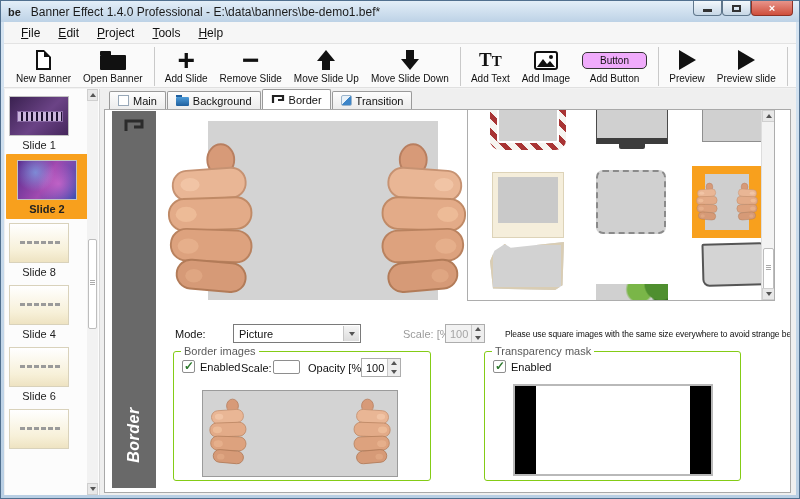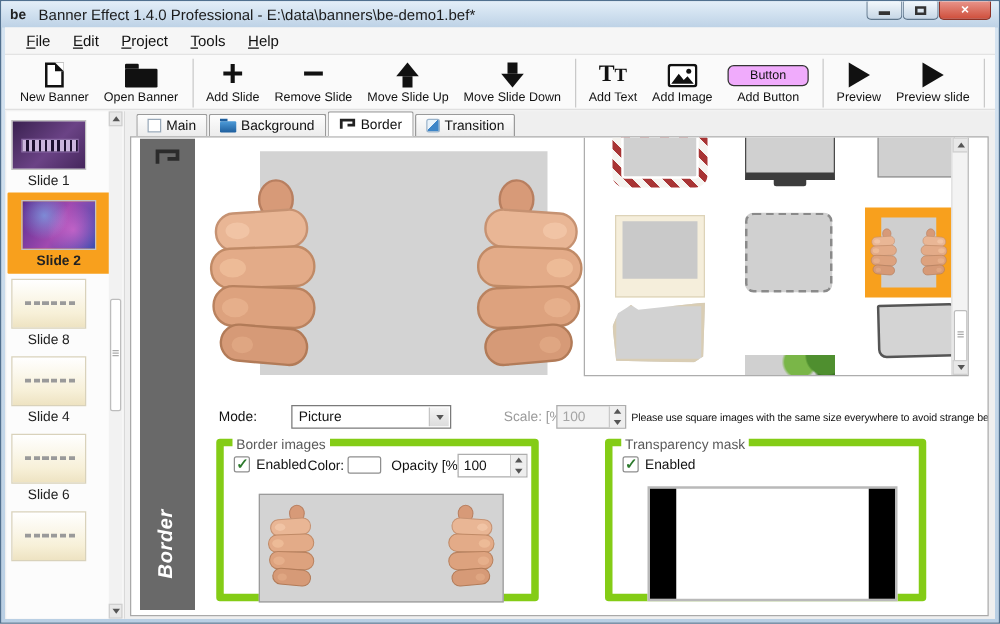--- a/index.html
+++ b/index.html
@@ -147,30 +147,30 @@
   .grid-scroll { position:absolute; right:0; top:0; width:13px; height:100%; background:#f3f3f3; border-left:1px solid #ddd; }
 
   
   .label { position:absolute; font-size:11px; color:#111;text-align:center; }
   .label.gray { color:#9b9b9b; }
   .combo { position:absolute; height:19px; background:#fff; border:1px solid #7a7a7a;
            font-size:11px; color:#111; display:flex; align-items:center; padding-left:5px; }
   .combo .arrowbox { position:absolute; right:1px; top:1px; bottom:1px; width:16px;
            background:linear-gradient(#f5f5f5,#dcdcdc); border-left:1px solid #c5c5c5;
            display:flex; align-items:center; justify-content:center; }
-  .spinner { position:absolute; height:19px; width:56px; border:1px solid #adadad; background:#fff;
+  .spinner { position:absolute; height:19px; width:40px; border:1px solid #adadad; background:#fff;
              font-size:11px; display:flex; align-items:center; padding-left:4px; color:#111; }
   .spinner.disabled { background:#f2f2f2; color:#a5a5a5; }
   .spin-arrows { position:absolute; right:0; top:0; bottom:0; width:13px; border-left:1px solid #c9c9c9;
                  display:flex; flex-direction:column; }
   .spin-arrows div { flex:1; display:flex; align-items:center; justify-content:center; background:#eee; }
   .note { position:absolute; font-size:8.5px; color:#111; white-space:nowrap; letter-spacing:-0.1px; }
 
   
-  .groupbox { position:absolute; border:6px solid #84cc16; border-radius:3px; }
+  .groupbox { position:absolute; border:1px solid #84cc16; border-radius:3px; }
   .gb-title { position:absolute; top:-7px; left:7px; background:#fff; padding:0 3px; font-size:11px; color:#5a5a5a; }
   .checkrow { position:absolute; display:flex; align-items:center; gap:5px; font-size:11px; color:#111; }
   .checkbox { width:13px; height:13px; background:#fff; border:1px solid #8e8e8e; border-radius:2px;
               position:relative; }
   .checkbox::after { content:"\2713"; position:absolute; left:1px; top:-2px; font-size:12px; font-weight:bold; color:#2d7a2d; }
   .colorswatch { position:absolute; width:27px; height:14px; background:#fff; border:1px solid #8e8e8e; border-radius:2px; }
   .bi-thumb { position:absolute; background:#d3d3d3; border:1px solid #9b9b9b; }
   .mask-preview { position:absolute; background:#fff; border:2px solid #b9b9b9; }
   .mask-bar { position:absolute; top:0; bottom:0; width:21px; background:#000; }
   .mask-bar.left { left:0; } .mask-bar.right { right:0; }
@@ -466,21 +466,21 @@
               </span>
           </div>
           <span class="note" style="left:400px; top:219px; width:290px;">Please use square images with the same size everywhere to avoid strange behaviors, thanks</span>
 
           <div class="groupbox" style="left:68px; top:241px; width:258px; height:130px;">
             <span class="gb-title">Border images</span>
             <div class="checkrow" style="left:8px; top:8px;">
               <span class="checkbox"></span>
               <span>Enabled</span>
             </div>
-            <span class="label" style="left:67px; top:10px;">Color:</span>
+            <span class="label" style="left:67px; top:10px;">Scale:</span>
             <span class="colorswatch" style="left:99px; top:8px;"></span>
             <span class="label" style="left:134px; top:10px;">Opacity [%]</span>
             <div class="spinner" style="left:187px; top:6px;">
               <span>100</span>
               <span class="spin-arrows">
                   <div>
                     <span class="tri-up"></span>
                   </div>
                   <div>
                     <span class="tri-down"></span>

